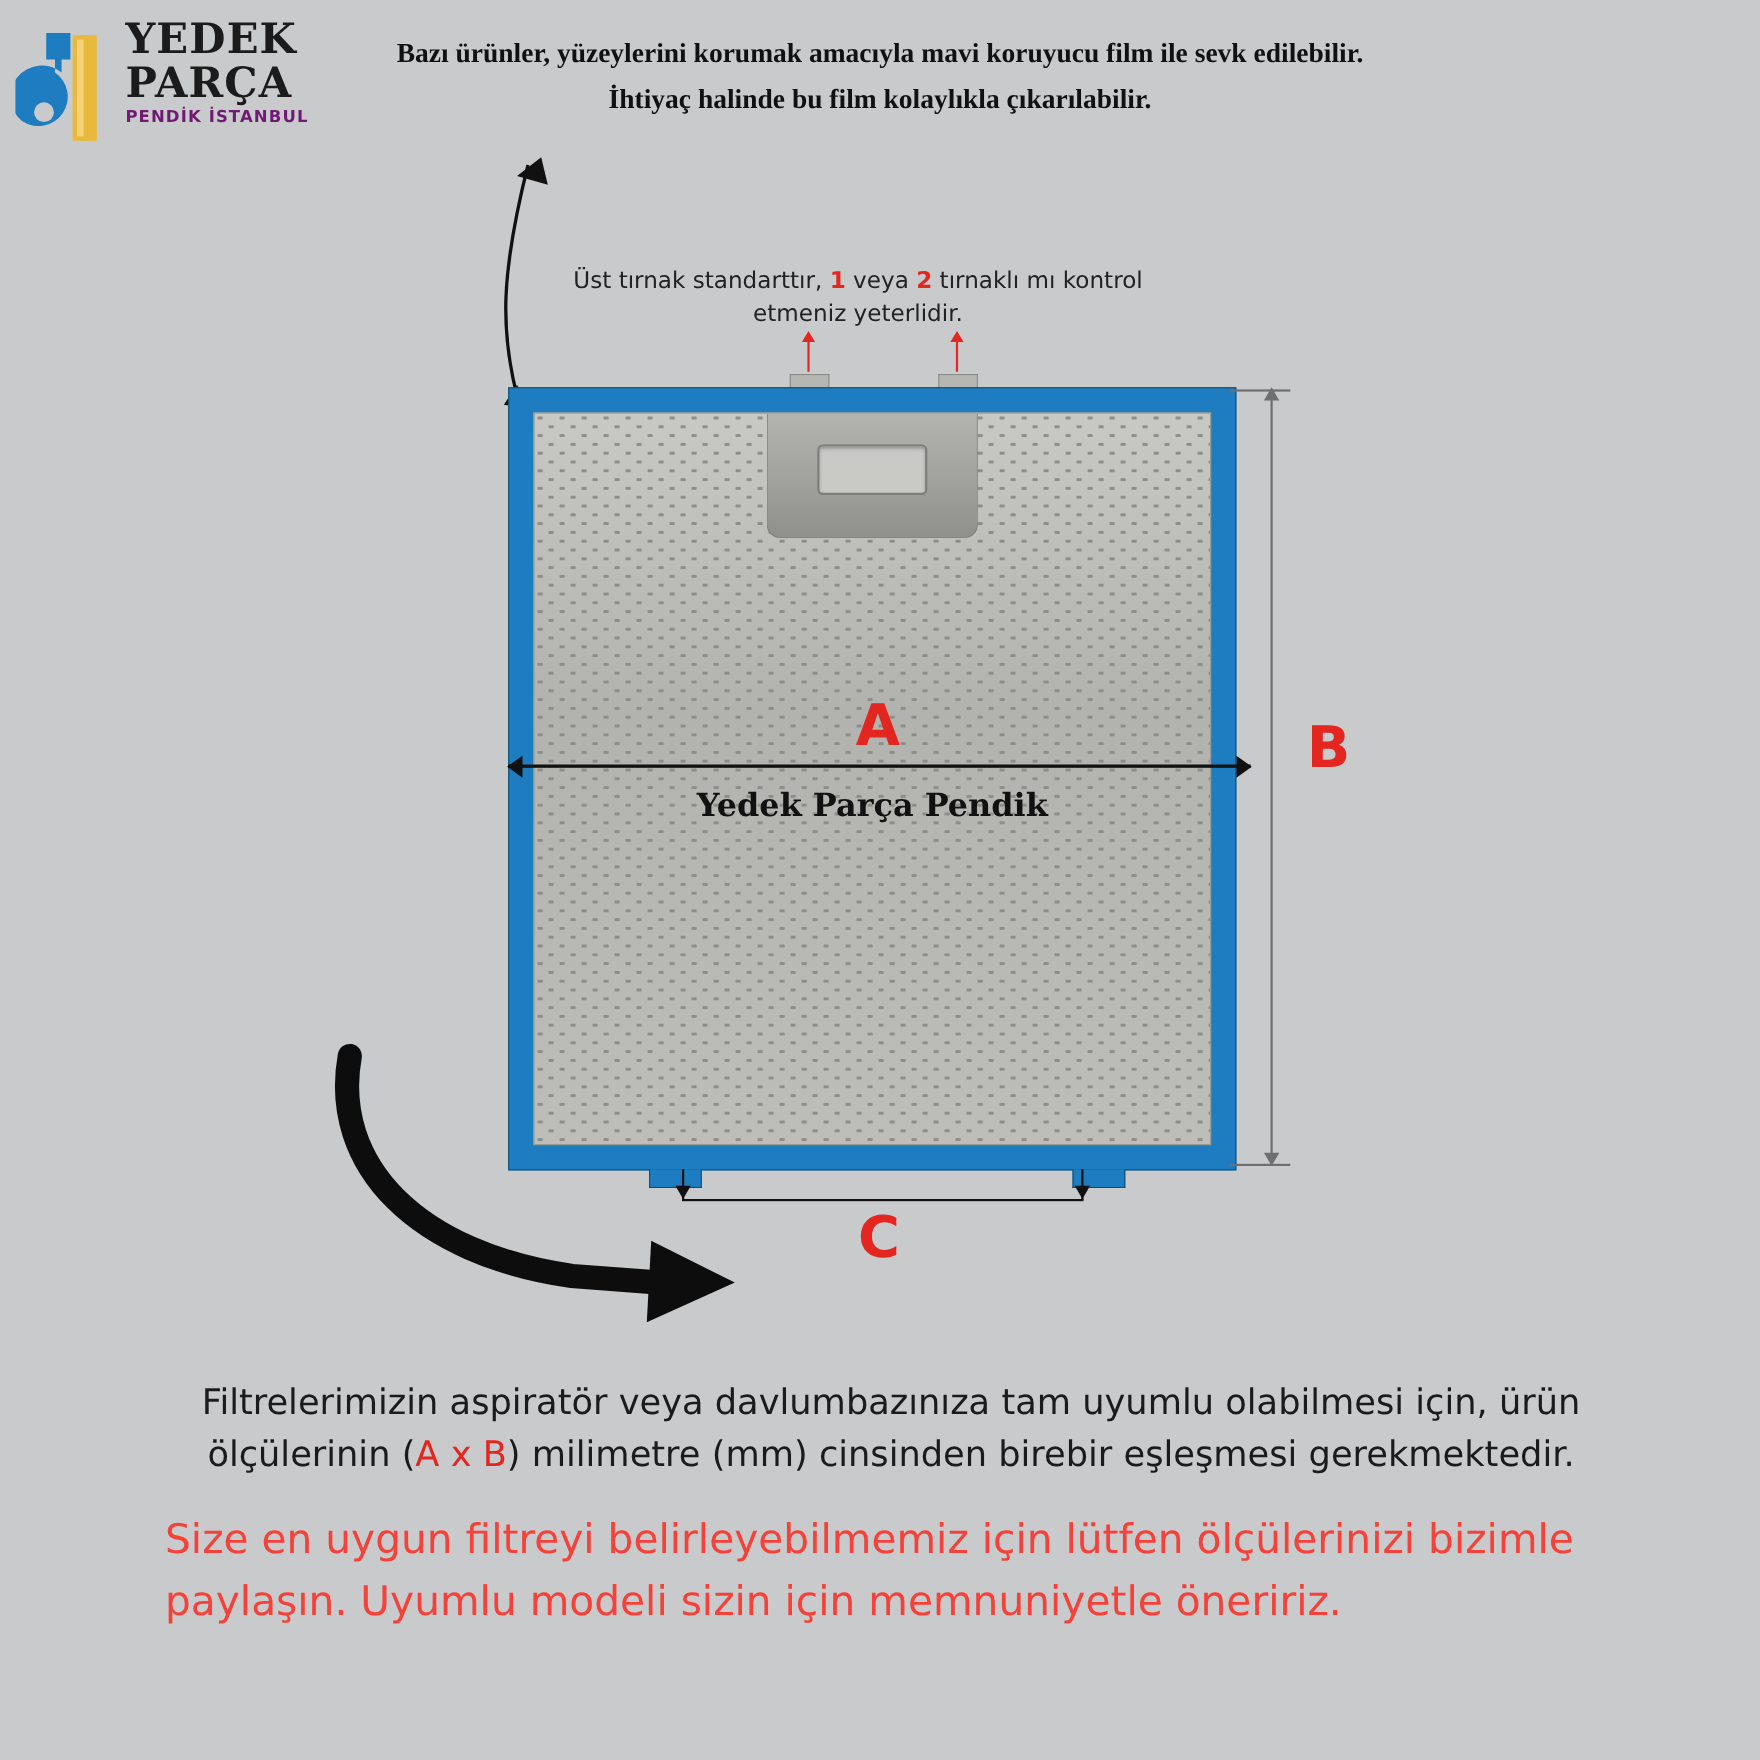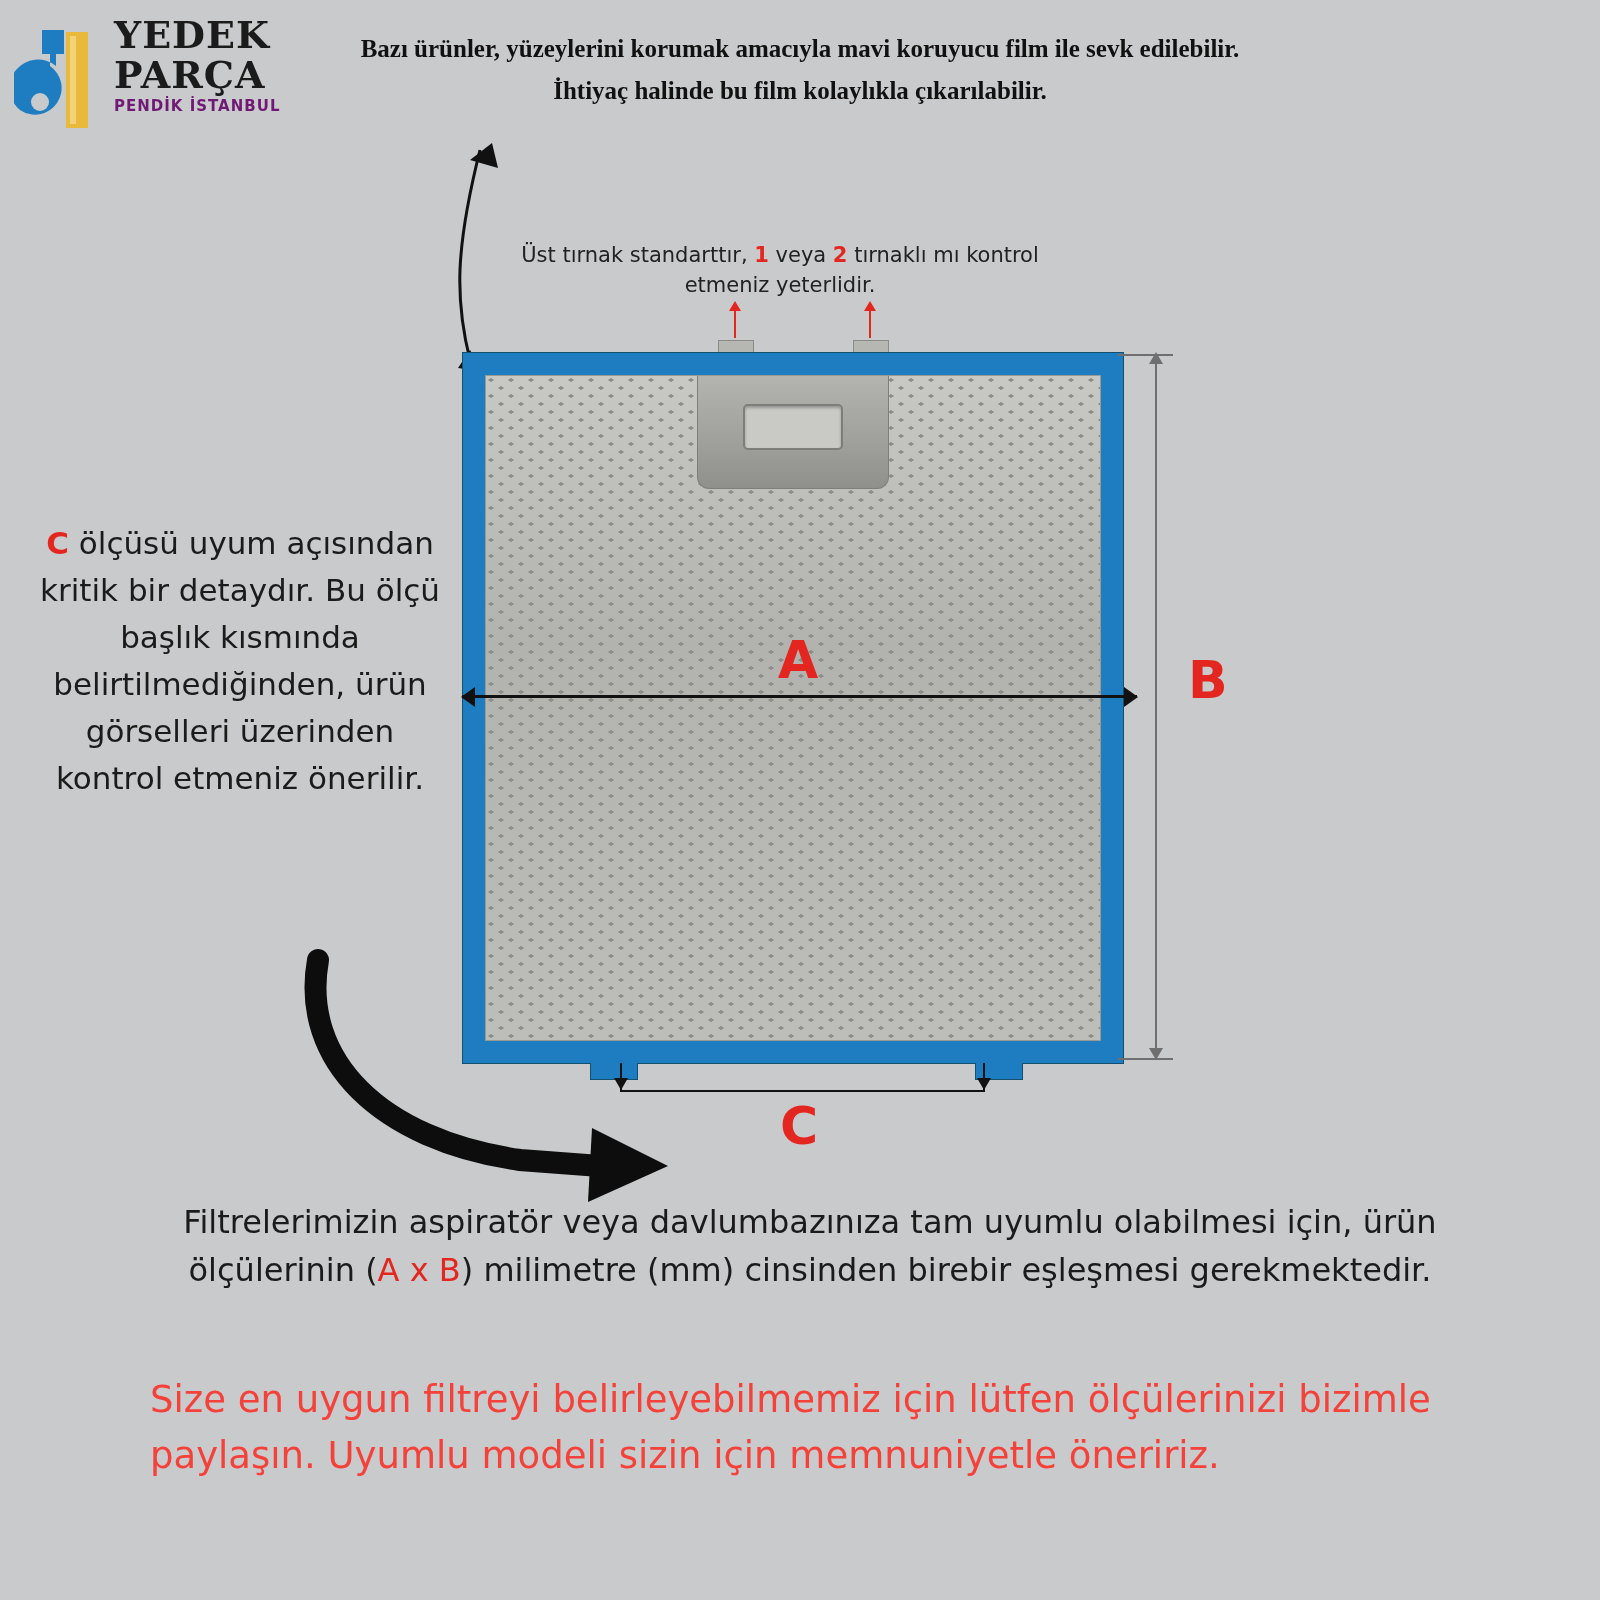--- a/index.html
+++ b/index.html
@@ -282,21 +282,21 @@
     font-size: 31px;
     line-height: 47px;
     color: #1b1b1b;
   }
   .left-text .c-red { color: #e3261f; font-weight: bold; }
 
   
   .bottom-text {
     position: absolute;
     left: 120px;
-    top: 1198px;
+    top: 1250px;
     width: 1380px;
     text-align: center;
     font-size: 32px;
     line-height: 48px;
     color: #1b1b1b;
   }
   .bottom-text .ab { color: #e3261f; }
 
   .bottom-red {
     position: absolute;
@@ -364,41 +364,41 @@
     <div class="filter-mesh">
       <div class="handle">
         <div class="handle-slot"></div>
       </div>
     </div>
   </div>
 
   <div class="tab-bottom b1"></div>
   <div class="tab-bottom b2"></div>
 
+  <div class="filter-watermark" style="left:462px; top:352px;">
+    <span>Yedek Parça Pendik</span>
+  </div>
 
   <div class="dim-line-a"></div>
   <div class="letter letter-a">A</div>
 
   <div class="dim-tick bt-top"></div>
   <div class="dim-tick bt-bot"></div>
   <div class="dim-line-b"></div>
   <div class="dim-arrow up"></div>
   <div class="dim-arrow down"></div>
   <div class="letter letter-b">B</div>
 
   <div class="dim-c-leg l1"></div>
   <div class="dim-c-leg l2"></div>
   <div class="dim-c-arrow a1"></div>
   <div class="dim-c-arrow a2"></div>
   <div class="dim-line-c"></div>
   <div class="letter letter-c-dim">C</div>
 
-  <div class="left-text">
-    <span class="c-red">C</span><span> ölçüsü uyum açısından kritik bir detaydır. Bu ölçü başlık kısmında belirtilmediğinden, ürün görselleri üzerinden kontrol etmeniz önerilir.</span>
-  </div>
 
   <div class="bottom-text">
     <span>Filtrelerimizin aspiratör veya davlumbazınıza tam uyumlu olabilmesi için, ürün ölçülerinin (</span><span class="ab">A x B</span><span>) milimetre (mm) cinsinden birebir eşleşmesi gerekmektedir.</span>
   </div>
 
   <div class="bottom-red">Size en uygun filtreyi belirleyebilmemiz için lütfen ölçülerinizi bizimle paylaşın. Uyumlu modeli sizin için memnuniyetle öneririz.</div>
 
 </div>
 
 </body></html>

